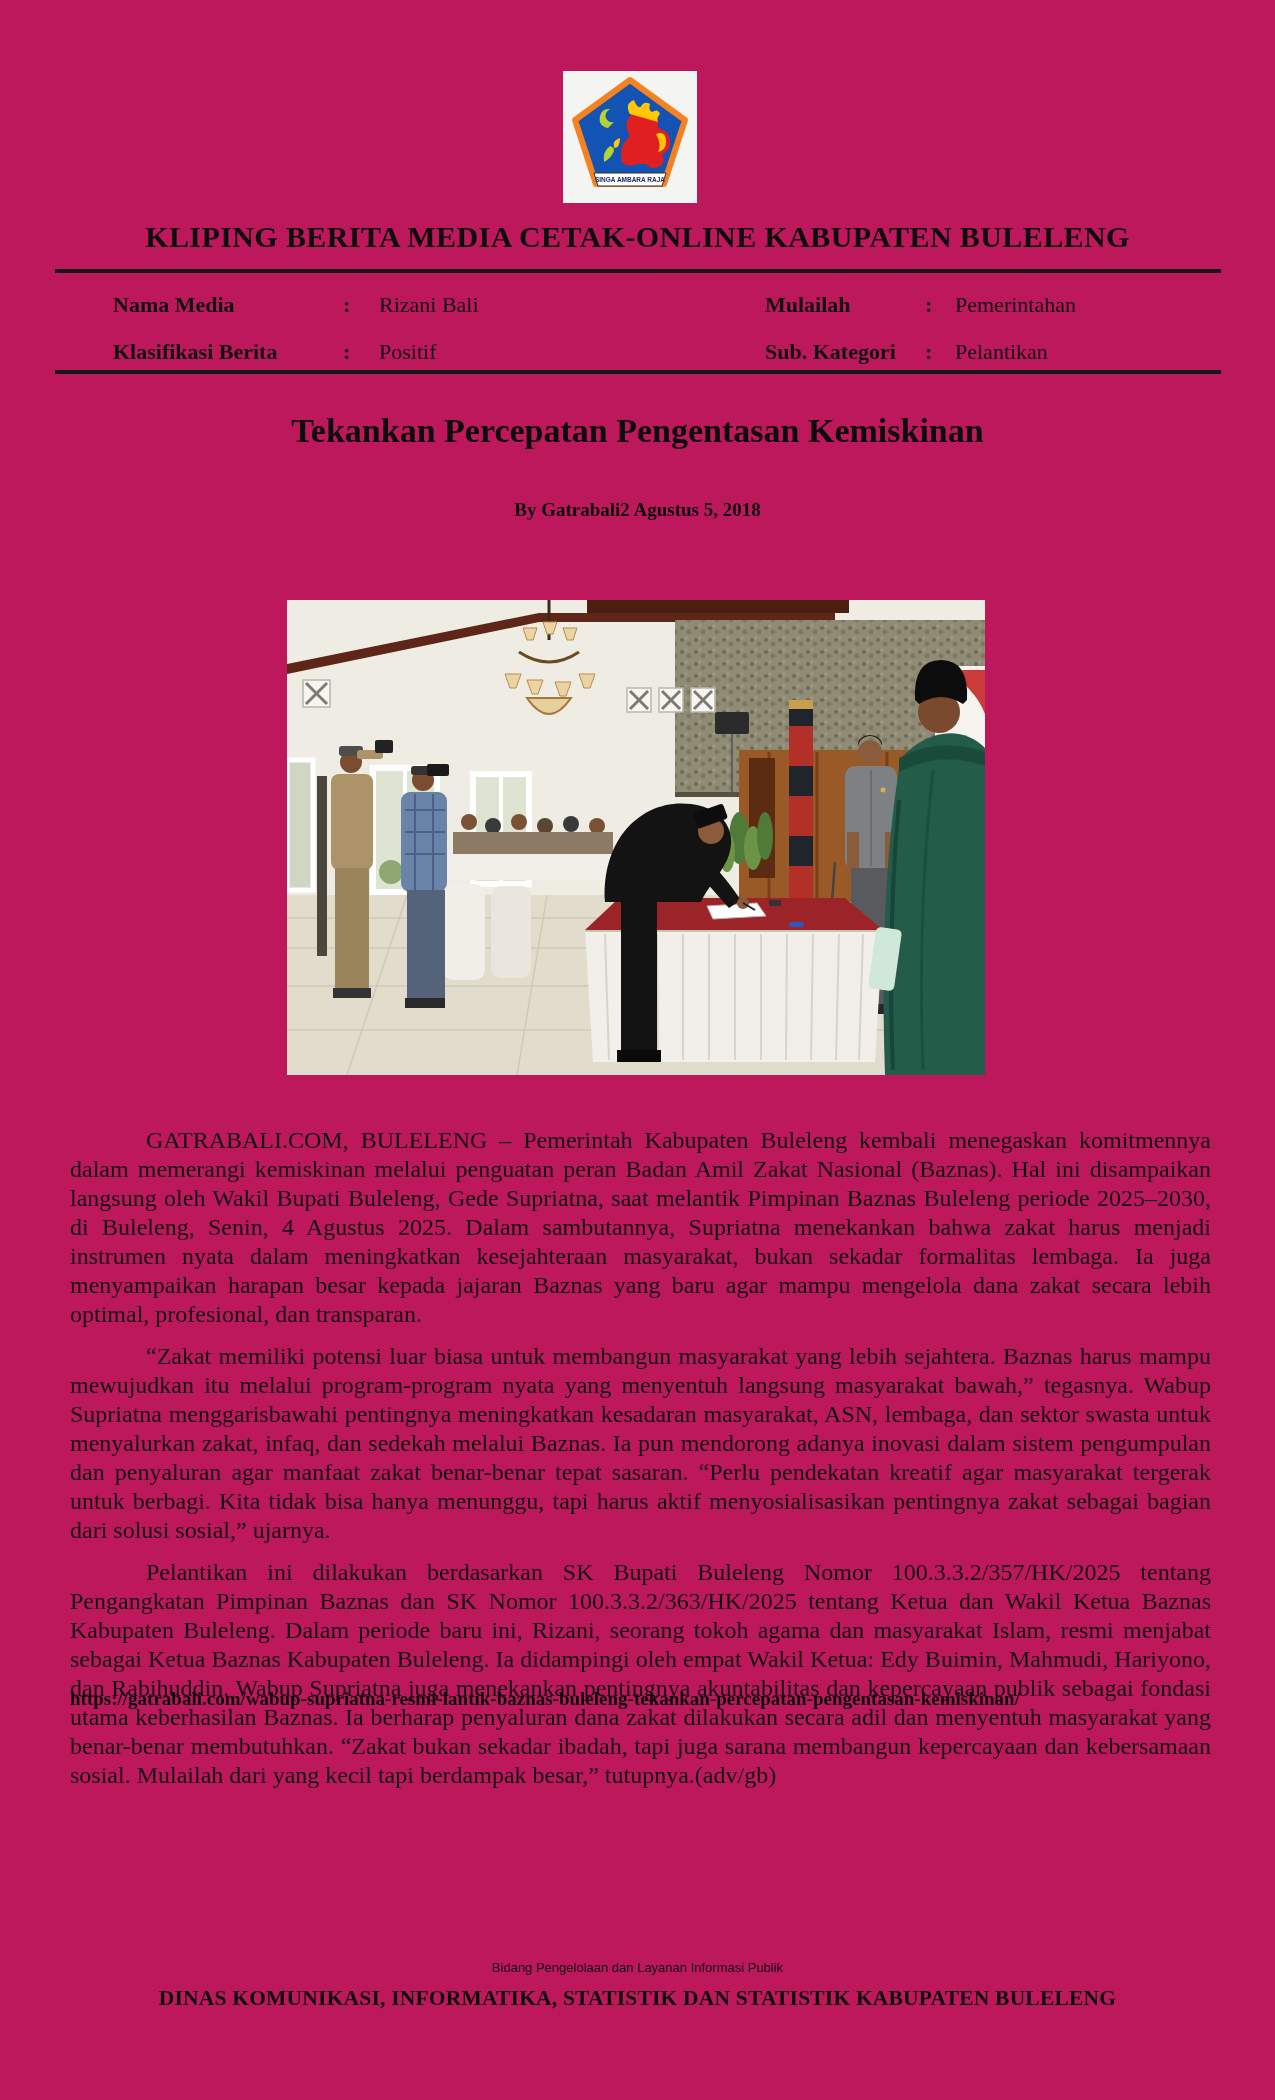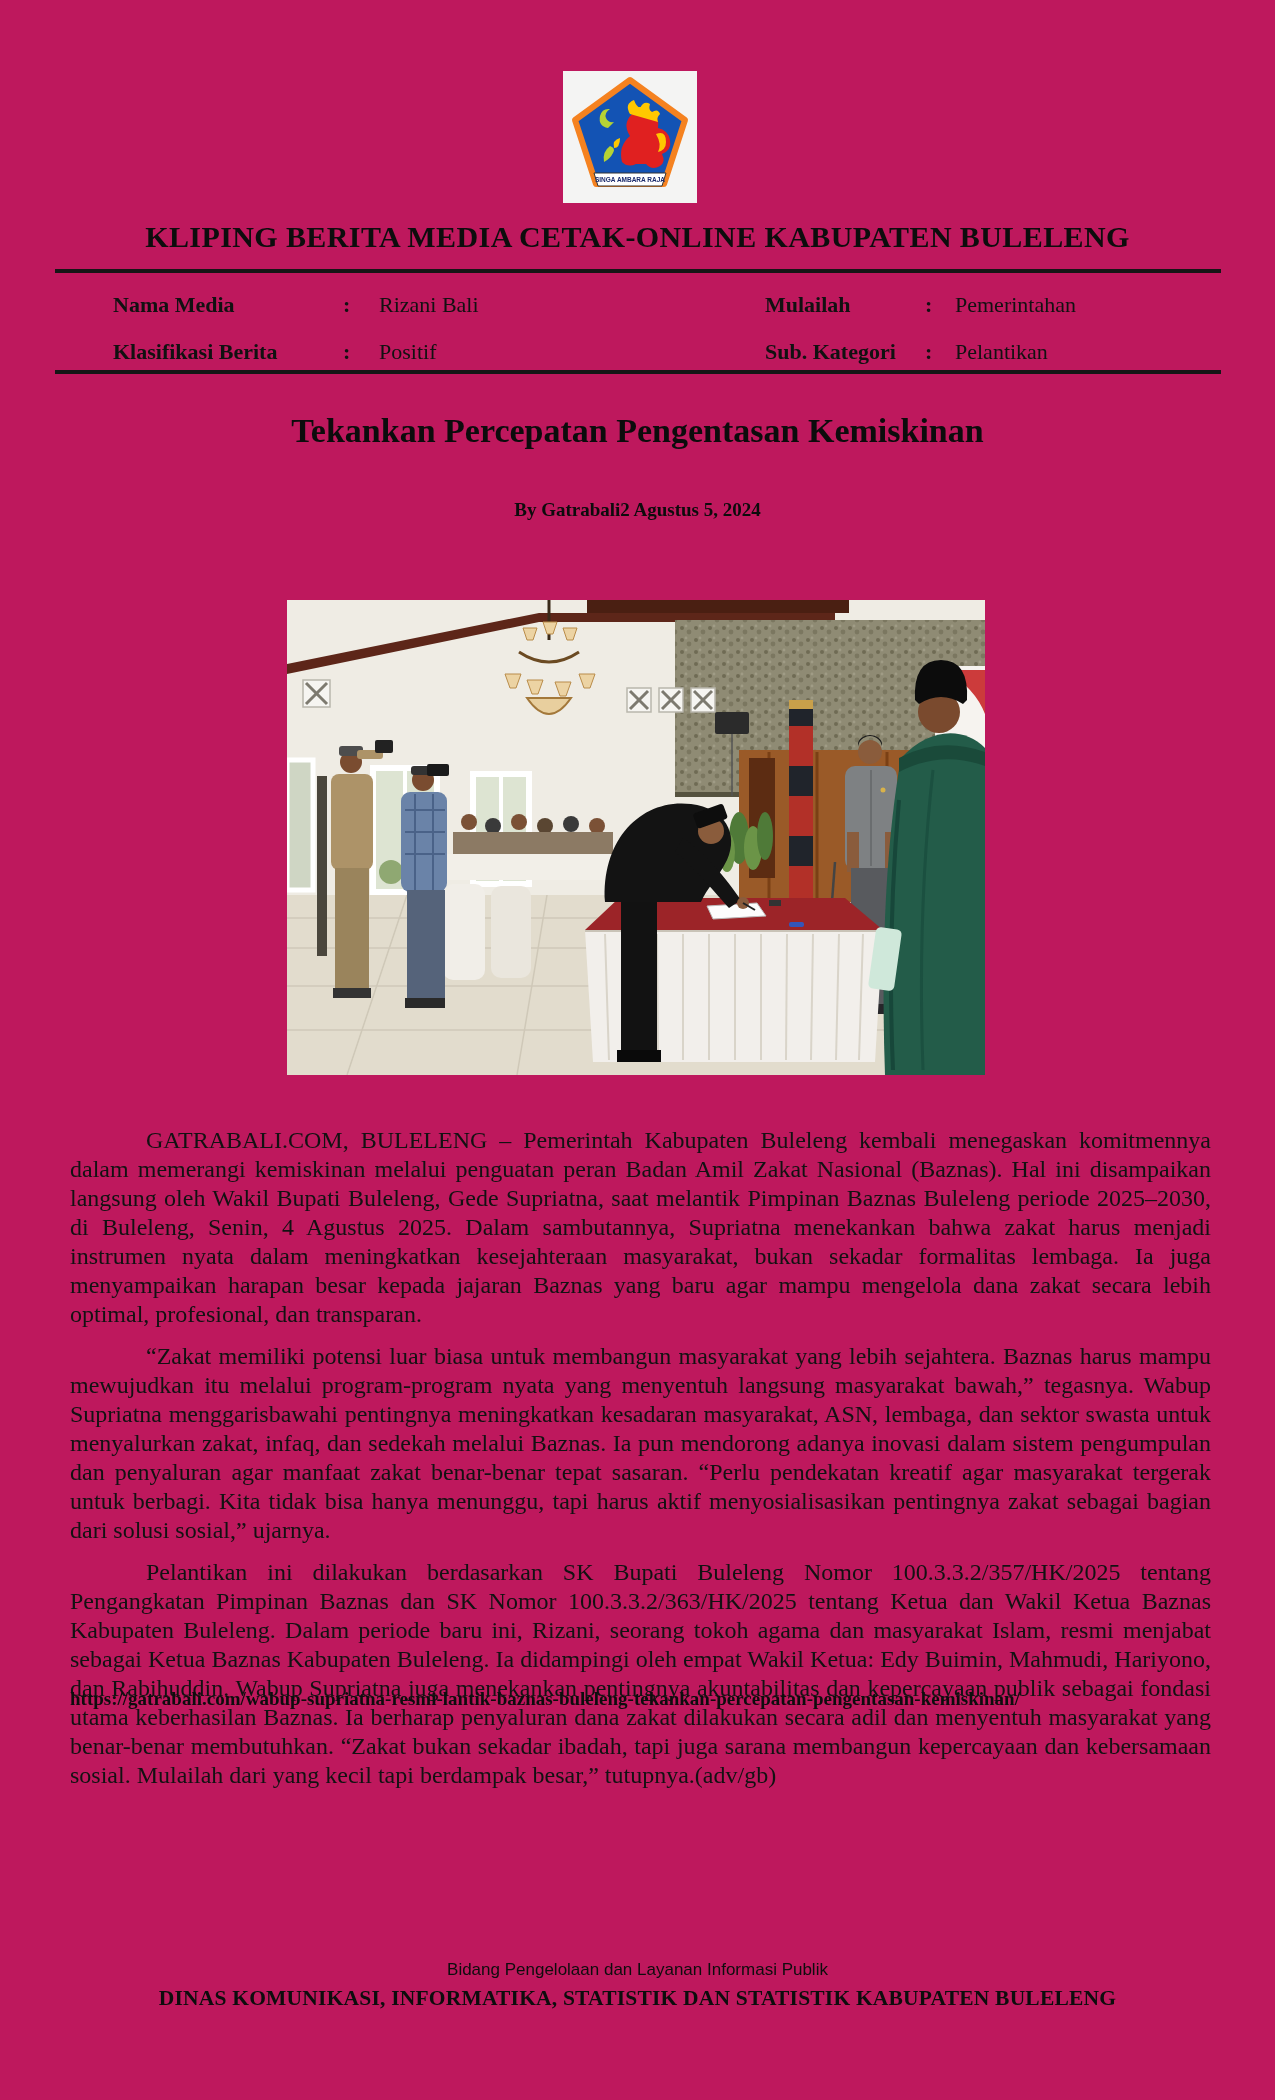--- a/index.html
+++ b/index.html
@@ -58,21 +58,21 @@
     font-size:24px;line-height:29px;text-align:justify;color:#121212;
   }
   .body-text p{margin:0 0 13px 0;text-indent:76px;}
   .src-url{
     position:absolute;left:70px;top:1688px;width:1141px;
     font-weight:bold;font-size:19px;color:#0d0d0d;text-decoration:none;
   }
   
   .footer-line1{
     position:absolute;left:0;top:1960px;width:100%;text-align:center;
-    font-family:"Liberation Sans", sans-serif;font-size:17px;color:#0d0d0d;
+    font-family:"Liberation Sans", sans-serif;font-size:13px;color:#0d0d0d;
   }
   .footer-line2{
     position:absolute;left:0;top:1986px;width:100%;text-align:center;
     font-weight:bold;font-size:21.5px;letter-spacing:.2px;color:#0d0d0d;
   }
 </style>
 </head>
 <body>
 
 <div class="page">
@@ -113,21 +113,21 @@
     <span class="val">Positif</span>
     <span class="lbl">Sub. Kategori</span>
     <span class="col">:</span>
     <span class="val">Pelantikan</span>
   </div>
   <div class="rule-double"></div>
 
   <div class="art-title">
     <div>Tekankan Percepatan Pengentasan Kemiskinan</div>
   </div>
-  <div class="art-byline">By Gatrabali2 Agustus 5, 2024</div>
+  <div class="art-byline">By Gatrabali2 Agustus 5, 2018</div>
 
   <div class="photo">
     <svg viewBox="0 0 698 475" preserveAspectRatio="none">
       <defs>
         <pattern id="stone" width="14" height="12" patternUnits="userSpaceOnUse">
           <rect width="14" height="12" fill="#8f8b74"></rect>
           <circle cx="3" cy="4" r="2" fill="#6f6b54"></circle>
           <circle cx="10" cy="8" r="2.4" fill="#7b7760"></circle>
           <circle cx="7" cy="2" r="1.4" fill="#a09c86"></circle>
         </pattern>

